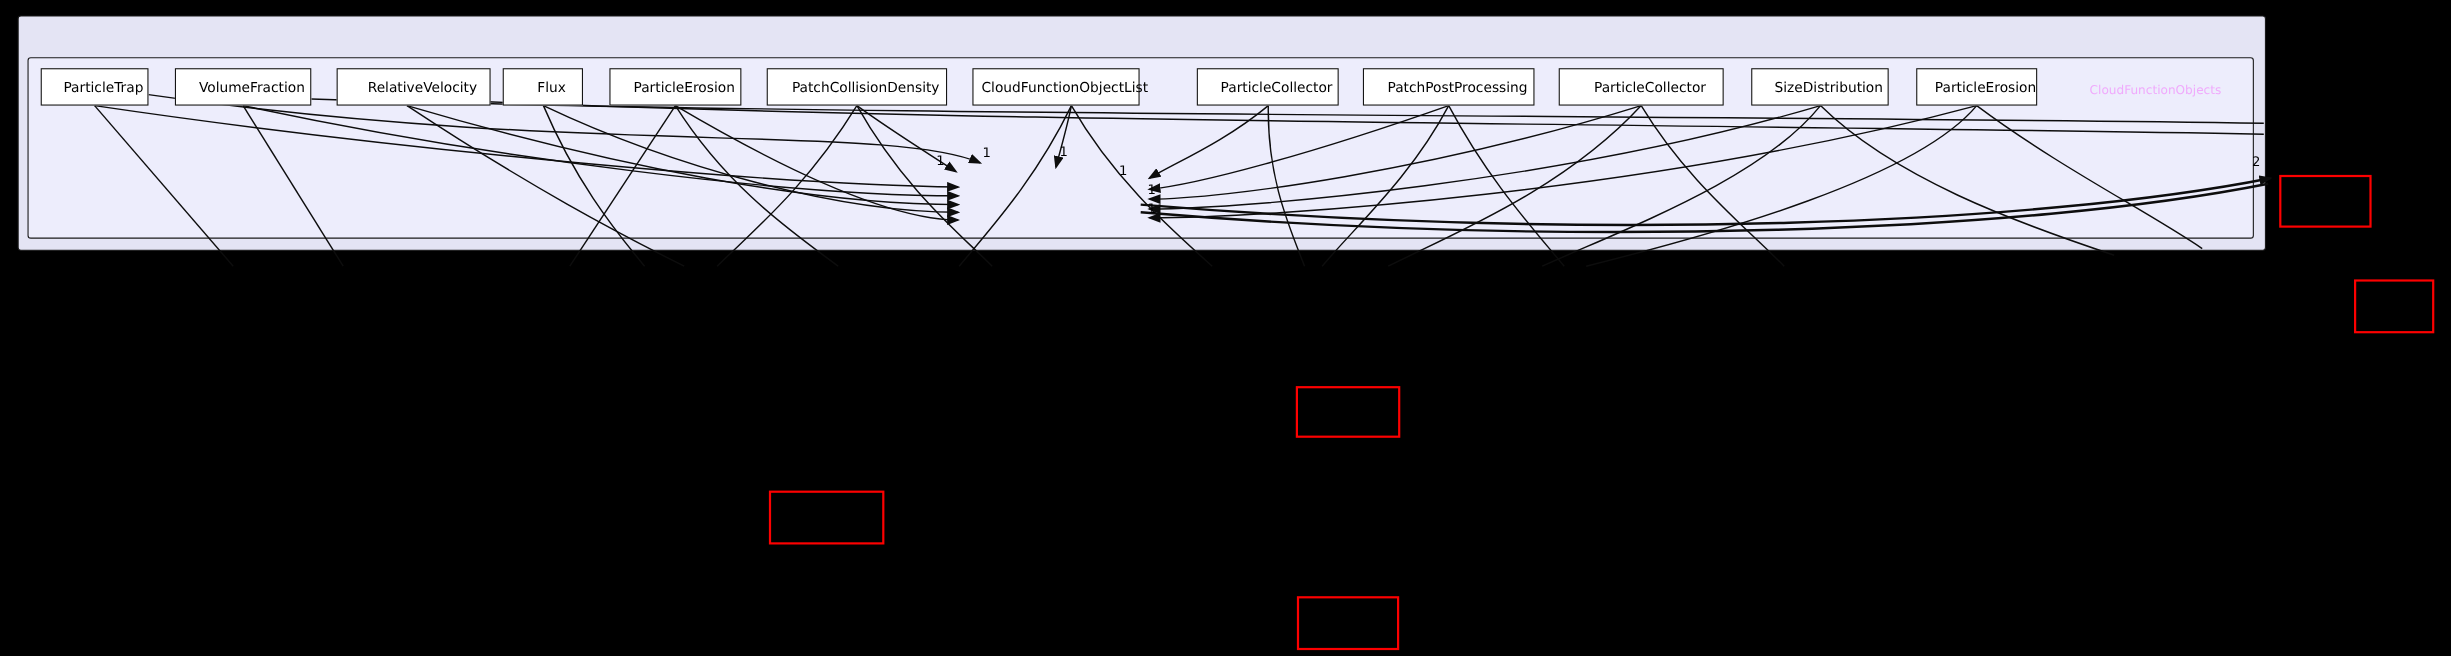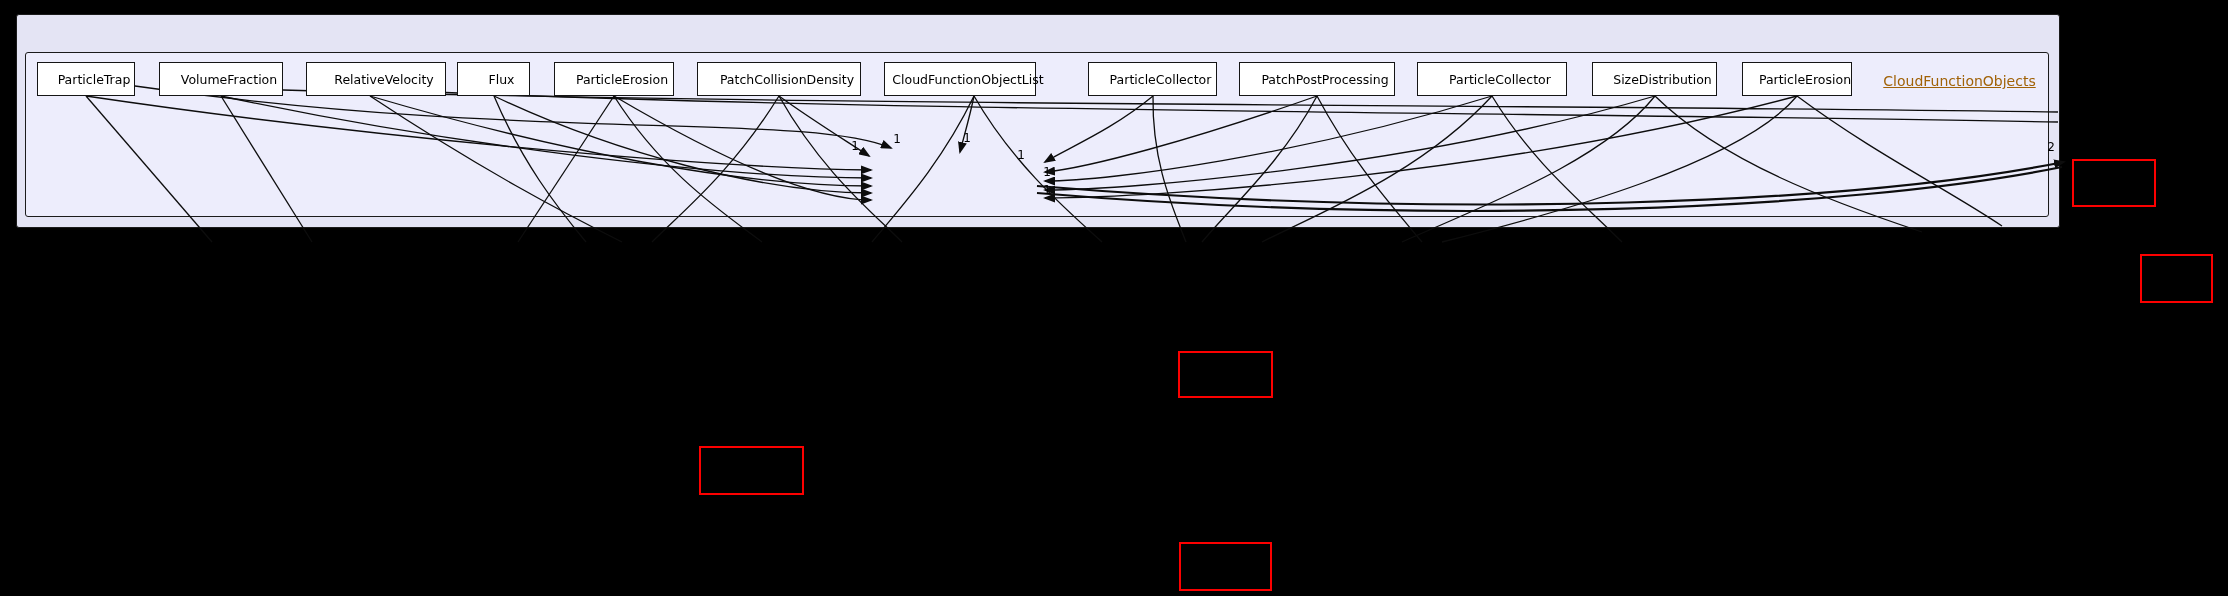--- a/index.html
+++ b/index.html
@@ -22,21 +22,21 @@
     background:#fff;border:1.5px solid #151515;
     display:flex;align-items:center;justify-content:center;
     font-size:12.5px;color:#000;white-space:nowrap;
     z-index:3;
     padding-left:16px;
   }
   #center-node{z-index:3;}
   #inner-cluster-label{
     position:absolute;box-sizing:border-box;
     display:flex;align-items:center;justify-content:center;
-    font-size:14px;color:#a16207;white-space:nowrap;z-index:3;text-decoration:underline;
+    font-size:11px;color:#f0abfc;white-space:nowrap;z-index:3;
   }
   .external-box{
     position:absolute;box-sizing:border-box;
     background:transparent;border:2px solid #fd0000;
     z-index:3;
   }
   #edges-layer{position:absolute;left:0;top:0;z-index:2;}
   .edge-label{
     position:absolute;transform:translate(-50%,-50%);
     font-size:12px;color:#000;z-index:4;line-height:1;

